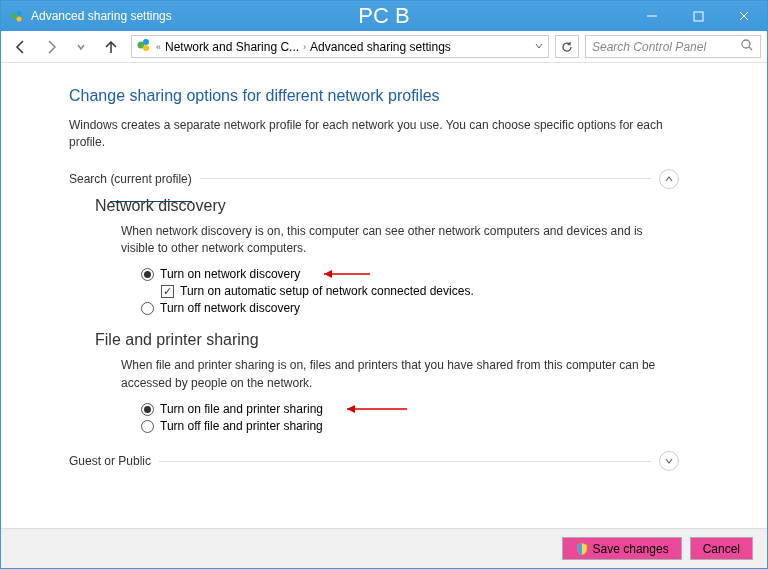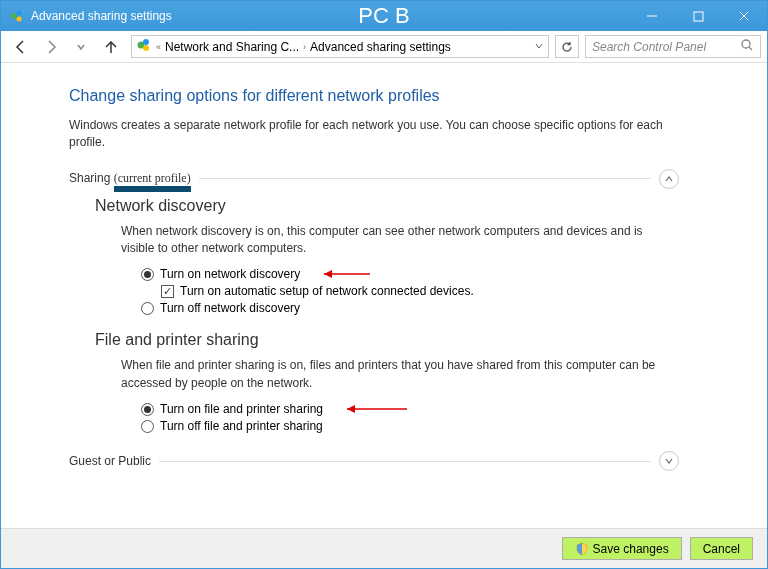--- a/index.html
+++ b/index.html
@@ -24,39 +24,39 @@
   .refresh { width: 24px; height: 23px; border: 1px solid #ccc; display: flex; align-items: center; justify-content: center; }
   .searchbox { width: 176px; height: 23px; border: 1px solid #ccc; display: flex; align-items: center; padding: 0 6px; color: #888; font-style: italic; margin-left: 4px; }
   .searchbox .sicon { margin-left: auto; }
   
   .content { padding: 24px 88px 10px 68px; height: 470px; overflow: hidden; position: relative; }
   .heading { color: #1e5fa8; font-size: 16px; font-weight: 400; margin-bottom: 12px; }
   .desc { font-size: 12px; color: #333; line-height: 1.4; margin-bottom: 18px; }
   
   .section-head { display: flex; align-items: center; margin: 8px 0; }
   .section-head .lbl { font-size: 12px; color: #333; }
-  .section-head .underline { border-bottom: 6px solid #0c4a6e; padding-bottom: 1px; font-family: Liberation Serif, serif; }
+  .section-head .underline { border-bottom: 1px solid #0c4a6e; padding-bottom: 15px; }
   .section-head .line { flex: 1; height: 1px; background: #ddd; margin: 0 8px; }
   .chevbtn { width: 20px; height: 20px; border: 1px solid #ccc; border-radius: 50%; display: flex; align-items: center; justify-content: center; background: #fff; }
   
   .subhead { font-size: 16px; color: #333; margin: 8px 0 8px 26px; }
   .subdesc { font-size: 12px; color: #333; line-height: 1.45; margin: 0 0 10px 52px; }
   
   .options { margin-left: 72px; }
   .radio-row { display: flex; align-items: center; gap: 6px; margin: 3px 0; font-size: 12px; }
   .radio { width: 13px; height: 13px; border: 1px solid #555; border-radius: 50%; display: flex; align-items: center; justify-content: center; }
   .radio.checked::after { content: ""; width: 7px; height: 7px; background: #333; border-radius: 50%; }
   .check-row { display: flex; align-items: center; gap: 6px; margin: 3px 0 3px 20px; font-size: 12px; }
   .check { width: 13px; height: 13px; border: 1px solid #555; display: flex; align-items: center; justify-content: center; }
   .check.checked::after { content: "✓"; font-size: 11px; line-height: 1; color: #333; }
   
   .arrow-red { margin-left: 8px; }
   
   .footer { position: absolute; bottom: 0; left: 0; right: 0; height: 40px; background: #f0f0f0; border-top: 1px solid #ddd; display: flex; align-items: center; justify-content: flex-end; padding: 0 14px; gap: 8px; }
-  .btn { height: 23px; padding: 0 12px; border: 1px solid #adadad; background: #bef264; font-size: 12px; display: flex; align-items: center; gap: 4px; }
+  .btn { height: 23px; padding: 0 12px; border: 1px solid #adadad; background: #ec4899; font-size: 12px; display: flex; align-items: center; gap: 4px; }
   .shield { width: 14px; height: 14px; }
   
   .watermark { position: absolute; left: 245px; top: 244px; font-size: 28px; font-weight: 700; letter-spacing: 1px; pointer-events: none; opacity: 0.45; color: #bde3d8; }
   .watermark .wm2 { color: #c8e6d6; }
 </style>
 </head>
 <body>
 
 <div class="titlebar">
   <span class="icon">
@@ -138,21 +138,21 @@
         </svg></span>
   </div>
 </div>
 
 <div class="content">
 
   <div class="heading">Change sharing options for different network profiles</div>
   <div class="desc">Windows creates a separate network profile for each network you use. You can choose specific options for each profile.</div>
 
   <div class="section-head">
-    <span class="lbl"><span>Sharing</span> <span class="underline">(current profile)</span></span>
+    <span class="lbl"><span>Search</span> <span class="underline">(current profile)</span></span>
     <div class="line"></div>
     <div class="chevbtn">
         <svg width="10" height="10" viewBox="0 0 10 10">
           <polyline points="2,7 5,3 8,7" fill="none" stroke="#666" stroke-width="1.2"></polyline>
         </svg>
       </div>
   </div>
 
   <div class="subhead">Network discovery</div>
   <div class="subdesc">When network discovery is on, this computer can see other network computers and devices and is visible to other network computers.</div>

